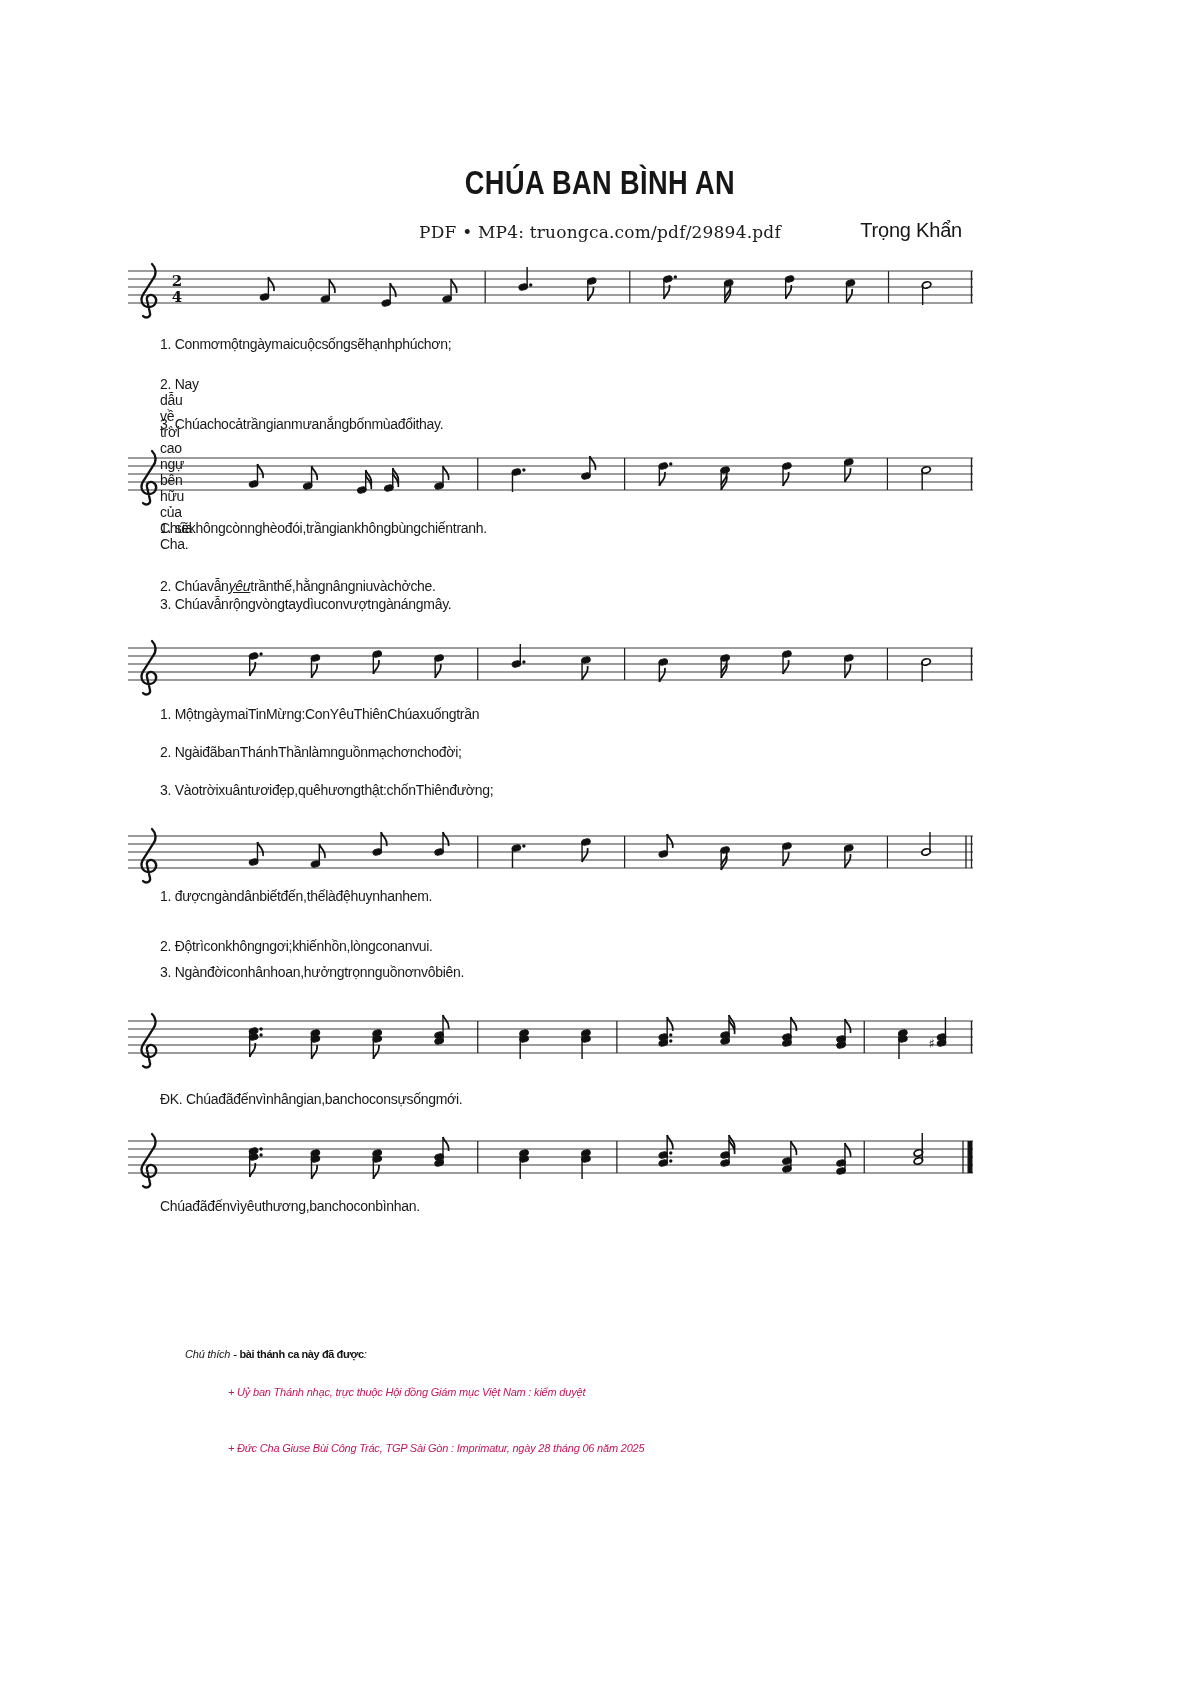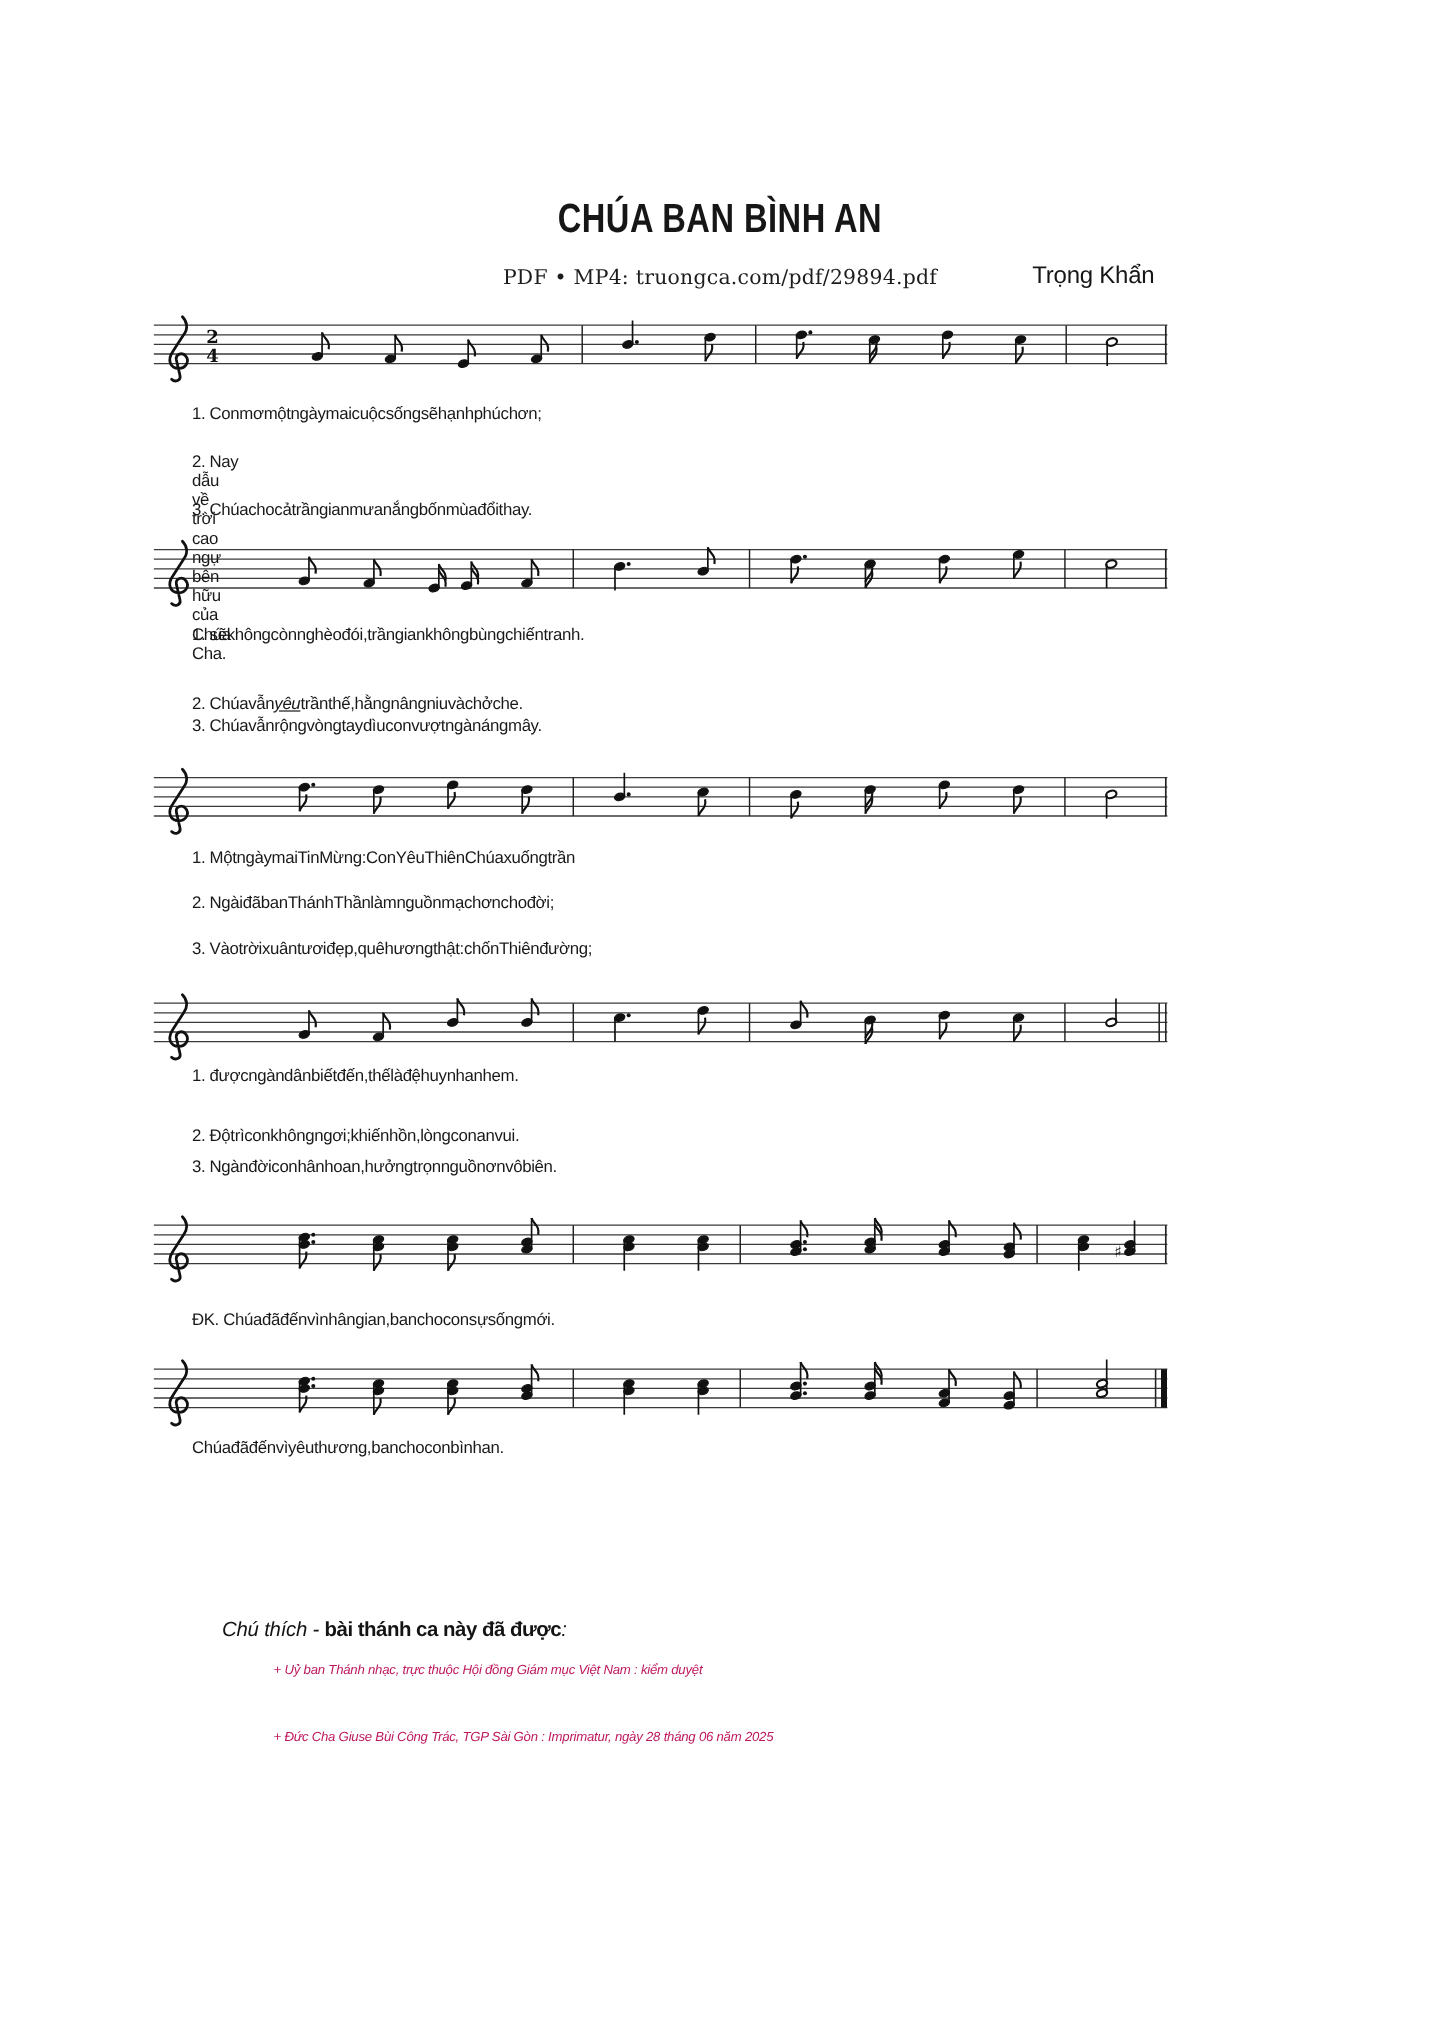--- a/index.html
+++ b/index.html
@@ -21,21 +21,21 @@
     position:absolute;top:219px;right:238px;
     font-size:20px;color:#161616;letter-spacing:-0.2px;
   }
   .staff{position:absolute;left:128px;width:845px;height:70px;}
   .lyric-row{
     position:absolute;left:160px;width:800px;display:flex;
     justify-content:flex-start;align-items:baseline;
     font-size:14px;letter-spacing:-0.3px;white-space:nowrap;color:#191919;
   }
   .lyric-row .u{font-style:italic;text-decoration:underline;}
-  .footnote-head{position:absolute;left:185px;top:1348px;font-size:17px;letter-spacing:-0.2px;}
+  .footnote-head{position:absolute;left:185px;top:1348px;font-size:11px;letter-spacing:-0.2px;}
   .footnote-head .it{font-style:italic;}
   .footnote-head .strong{font-weight:700;font-style:normal;letter-spacing:-0.4px;}
   .footnote{position:absolute;left:228px;font-style:italic;font-size:11px;letter-spacing:-0.2px;color:#be185d;}
   svg{display:block;}
 </style>
 </head>
 <body>
 
 <div class="page">
 

